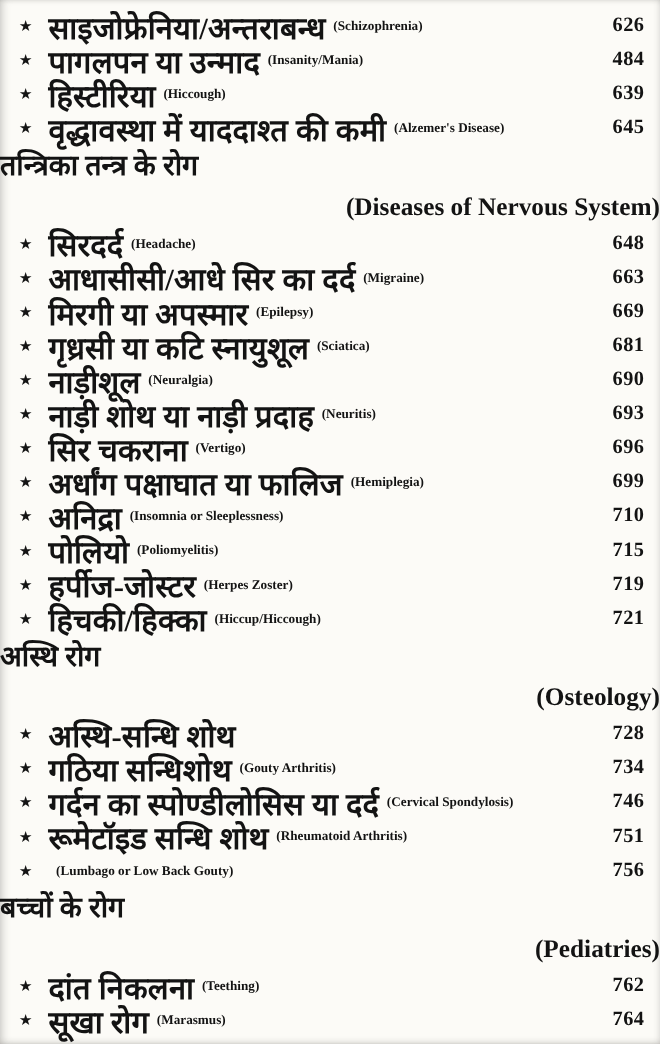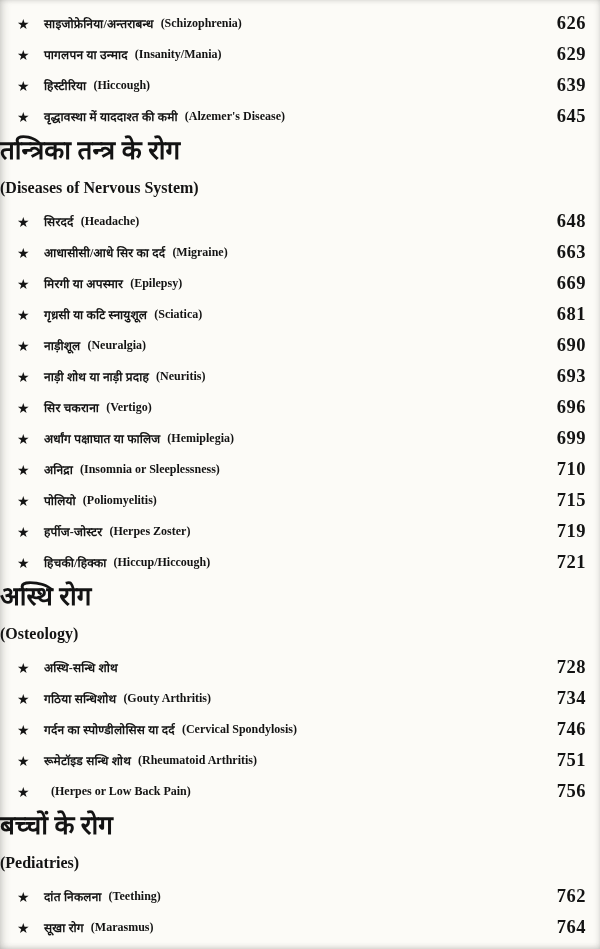--- a/index.html
+++ b/index.html
@@ -27,21 +27,21 @@
   }
   .star{
     width:27px;
     flex:none;
     font-size:14px;
     line-height:1;
     color:#141414;
     font-family:"DejaVu Sans",sans-serif;
   }
   .hi{
-    font-size:12px;
+    font-size:28px;
     font-weight:700;
     white-space:nowrap;
     letter-spacing:.2px;
   }
   .en{
     font-size:12px;
     font-weight:700;
     font-family:"Liberation Serif","DejaVu Serif",serif;
     margin-left:7px;
     white-space:nowrap;
@@ -53,42 +53,42 @@
     font-family:"Liberation Serif","DejaVu Serif",serif;
     letter-spacing:.5px;
   }
   .head-hi{
     height:38px;line-height:38px;
     font-size:26px;
     font-weight:700;
   }
   .head-en{
     height:36px;line-height:36px;
-    text-align:left;
-    font-size:16px;
+    text-align:right;
+    font-size:23px;
     font-weight:700;
     font-family:"Liberation Serif","DejaVu Serif",serif;
   }
 </style>
 </head>
 <body>
 
 <div class="page">
 
   <div class="row">
     <span class="star">★</span>
     <span class="hi">साइजोफ्रेनिया/अन्तराबन्ध</span>
     <span class="en">(Schizophrenia)</span>
     <span class="pg">626</span>
   </div>
   <div class="row">
     <span class="star">★</span>
     <span class="hi">पागलपन या उन्माद</span>
     <span class="en">(Insanity/Mania)</span>
-    <span class="pg">629</span>
+    <span class="pg">484</span>
   </div>
   <div class="row">
     <span class="star">★</span>
     <span class="hi">हिस्टीरिया</span>
     <span class="en">(Hiccough)</span>
     <span class="pg">639</span>
   </div>
   <div class="row">
     <span class="star">★</span>
     <span class="hi">वृद्धावस्था में याददाश्त की कमी</span>
@@ -197,21 +197,21 @@
     <span class="pg">746</span>
   </div>
   <div class="row">
     <span class="star">★</span>
     <span class="hi">रूमेटॉइड सन्धि शोथ</span>
     <span class="en">(Rheumatoid Arthritis)</span>
     <span class="pg">751</span>
   </div>
   <div class="row">
     <span class="star">★</span>
-    <span class="en">(Herpes or Low Back Pain)</span>
+    <span class="en">(Lumbago or Low Back Gouty)</span>
     <span class="pg">756</span>
   </div>
 
   <div>
     <div class="head-hi">बच्चों के रोग</div>
     <div class="head-en">(Pediatries)</div>
   </div>
 
   <div class="row">
     <span class="star">★</span>

